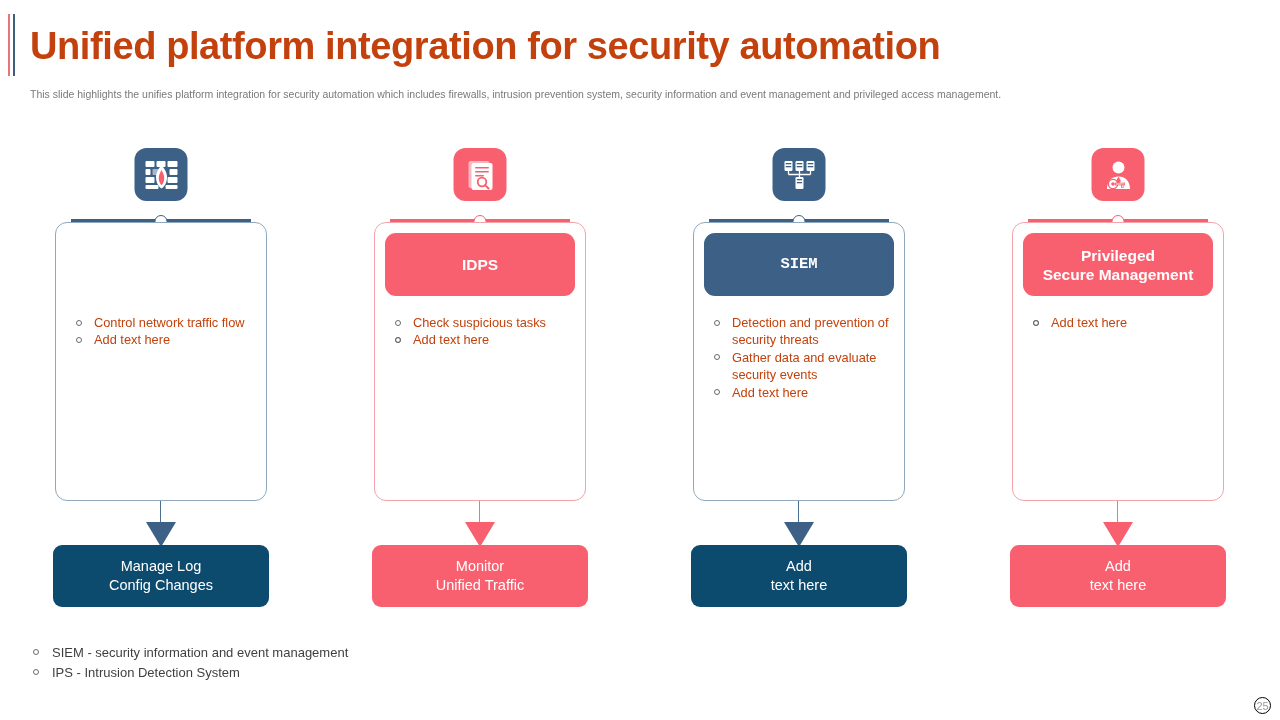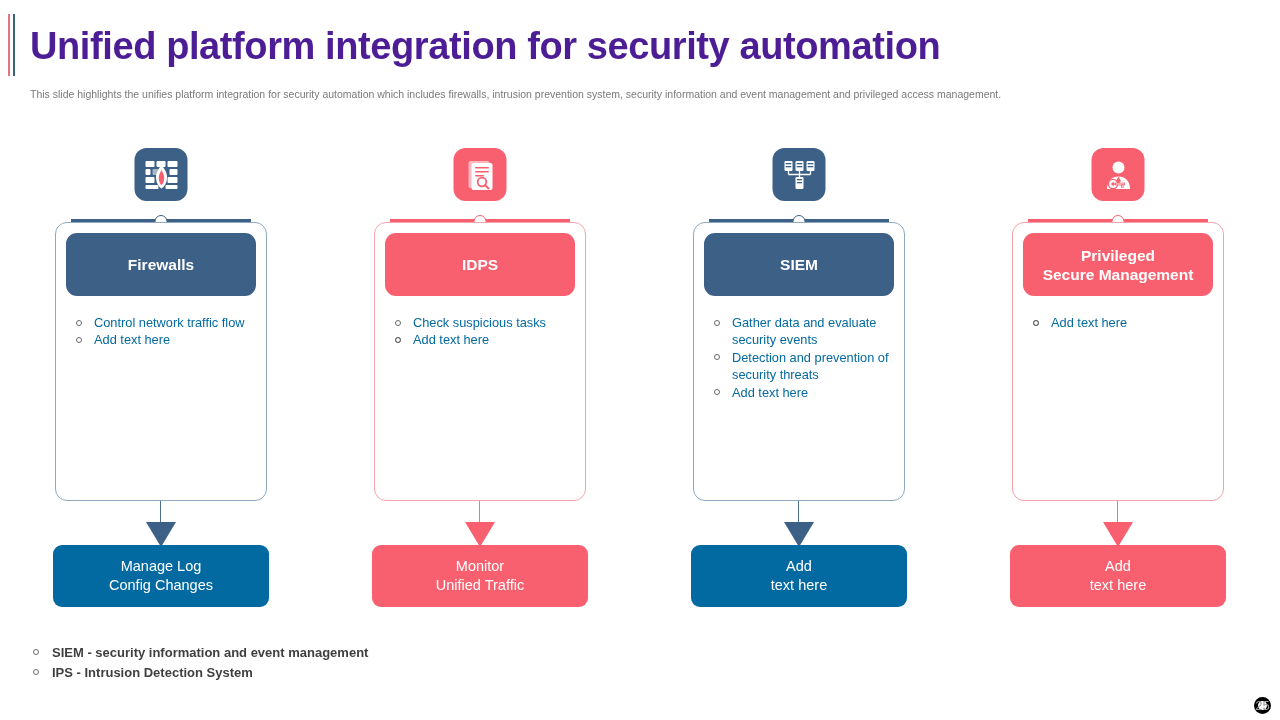--- a/index.html
+++ b/index.html
@@ -12,21 +12,21 @@
   .slide { position: relative; width: 1280px; height: 720px; background: #fff; }
 
   
   .accent-bars { position: absolute; left: 8px; top: 14px; width: 10px; height: 62px; }
   .accent-bar-red  { position: absolute; left: 0px; top: 0; width: 2px; height: 62px; background: #e8737f; }
   .accent-bar-blue { position: absolute; left: 5px; top: 0; width: 2px; height: 62px; background: #3c5f7c; }
 
   
   .title {
     position: absolute; left: 30px; top: 25px;
-    font-size: 38px; font-weight: bold; color: #4c1d95;
+    font-size: 38px; font-weight: bold; color: #c2410c;
     letter-spacing: -0.4px; white-space: nowrap;
   }
   .subtitle {
     position: absolute; left: 30px; top: 88px;
     font-size: 10.5px; color: #7a7a7a; white-space: nowrap;
   }
 
   
   .col { position: absolute; top: 140px; width: 266px; }
   .col-0 { left: 28px; }
@@ -67,21 +67,21 @@
     display: flex; align-items: center; justify-content: center;
     text-align: center; color: #ffffff; font-weight: bold; font-size: 15.5px;
     line-height: 19px;
   }
   .pill-blue { background: #3d6087; }
   .pill-red  { background: #f8606f; }
 
   
   .bullets {
     position: absolute; top: 91px; left: 18px; right: 12px;
-    font-size: 12.8px; color: #0369a1; line-height: 17.4px;
+    font-size: 12.8px; color: #c2410c; line-height: 17.4px;
   }
   .bullet { position: relative; padding-left: 20px; margin-bottom: 0px; }
   .bullet .marker {
     position: absolute; left: 2px; top: 5.5px;
     width: 6px; height: 6px; border-radius: 50%;
     border: 1px solid #6b6b6b; background: transparent;
   }
 
   
   .arrow { position: absolute; top: 361px; left: 50%; transform: translateX(-50%); width: 30px; height: 48px; }
@@ -96,41 +96,41 @@
   .arrow-red .stem  { background: #f4737f; }
   .arrow-red .head  { border-top: 25px solid #f8606f; }
 
   
   .outcome {
     position: absolute; top: 405px; left: 50%; transform: translateX(-50%);
     width: 216px; height: 62px; border-radius: 9px;
     display: flex; align-items: center; justify-content: center;
     text-align: center; color: #ffffff; font-size: 14.5px; line-height: 19px;
   }
-  .outcome-blue { background: #0369a1; }
+  .outcome-blue { background: #0c4a6e; }
   .outcome-red  { background: #f8606f; }
 
   
   .legend { position: absolute; left: 30px; top: 643px; }
-  .legend-row { position: relative; padding-left: 22px; font-size: 13px; font-weight: bold; color: #3f3f3f; line-height: 20px; }
+  .legend-row { position: relative; padding-left: 22px; font-size: 13px; font-weight: normal; color: #3f3f3f; line-height: 20px; }
   .legend-row .marker {
     position: absolute; left: 3px; top: 6px;
     width: 6px; height: 6px; border-radius: 50%;
     border: 1px solid #6b6b6b; background: transparent;
   }
 
   
   .footer-note {
     position: absolute; left: 0; right: 0; top: 703px;
     text-align: center; font-size: 10.5px; color: #b4b4b4;
   }
   .page-badge {
     position: absolute; right: 9px; top: 697px;
     width: 17px; height: 17px; border-radius: 50%;
-    border: 4px solid #000000; color: #9c9c9c; font-size: 13px;
+    border: 1px solid #000000; color: #9c9c9c; font-size: 11px;
     display: flex; align-items: center; justify-content: center;
   }
 </style>
 </head>
 <body>
 
 <div class="slide">
 
   <div class="accent-bars">
     <div class="accent-bar-red"></div>
@@ -158,21 +158,20 @@
         <path d="M17 5 C13 10 11.5 13 11.5 17.5 C11.5 22.5 14 26.5 17 28.5 C20 26.5 22.5 22.5 22.5 17.5 C22.5 13 21 10 17 5 Z"></path>
       </g>
       <path d="M17 10 C15 13.5 14.3 15.5 14.3 18.3 C14.3 21.4 15.5 23.8 17 25.2 C18.5 23.8 19.7 21.4 19.7 18.3 C19.7 15.5 19 13.5 17 10 Z" fill="#f8606f"></path>
     </svg>
         </div>
         <div class="connector">
           <div class="bar" style="background: rgb(61, 96, 135);"></div>
           <div class="dot" style="border-color: rgb(61, 96, 135);"></div>
         </div>
         <div class="card card-blue">
-          <div class="pill pill-blue" style="white-space: pre-line;">Firewalls</div>
           <div class="bullets">
             <div class="bullet"><span class="marker"></span><span>Control network traffic flow</span></div>
             <div class="bullet"><span class="marker"></span><span>Add text here</span></div>
           </div>
         </div>
         <div class="arrow arrow-blue">
           <div class="stem"></div>
           <div class="head"></div>
         </div>
         <div class="outcome outcome-blue" style="white-space: pre-line;">Manage Log
@@ -236,24 +235,24 @@
         <rect x="13.4" y="19" width="5.2" height="1.3"></rect>
         <rect x="13.4" y="22" width="5.2" height="1.3"></rect>
       </g>
     </svg>
         </div>
         <div class="connector">
           <div class="bar" style="background: rgb(61, 96, 135);"></div>
           <div class="dot" style="border-color: rgb(61, 96, 135);"></div>
         </div>
         <div class="card card-blue">
-          <div class="pill pill-blue" style="white-space: pre-line;">SIEM</div>
+          <div class="pill pill-blue" style="white-space: pre-line; font-family: Liberation Mono, monospace;">SIEM</div>
           <div class="bullets">
+            <div class="bullet"><span class="marker"></span><span>Detection and prevention of security threats</span></div>
             <div class="bullet"><span class="marker"></span><span>Gather data and evaluate security events</span></div>
-            <div class="bullet"><span class="marker"></span><span>Detection and prevention of security threats</span></div>
             <div class="bullet"><span class="marker"></span><span>Add text here</span></div>
           </div>
         </div>
         <div class="arrow arrow-blue">
           <div class="stem"></div>
           <div class="head"></div>
         </div>
         <div class="outcome outcome-blue" style="white-space: pre-line;">Add
 text here</div>
       </div>

